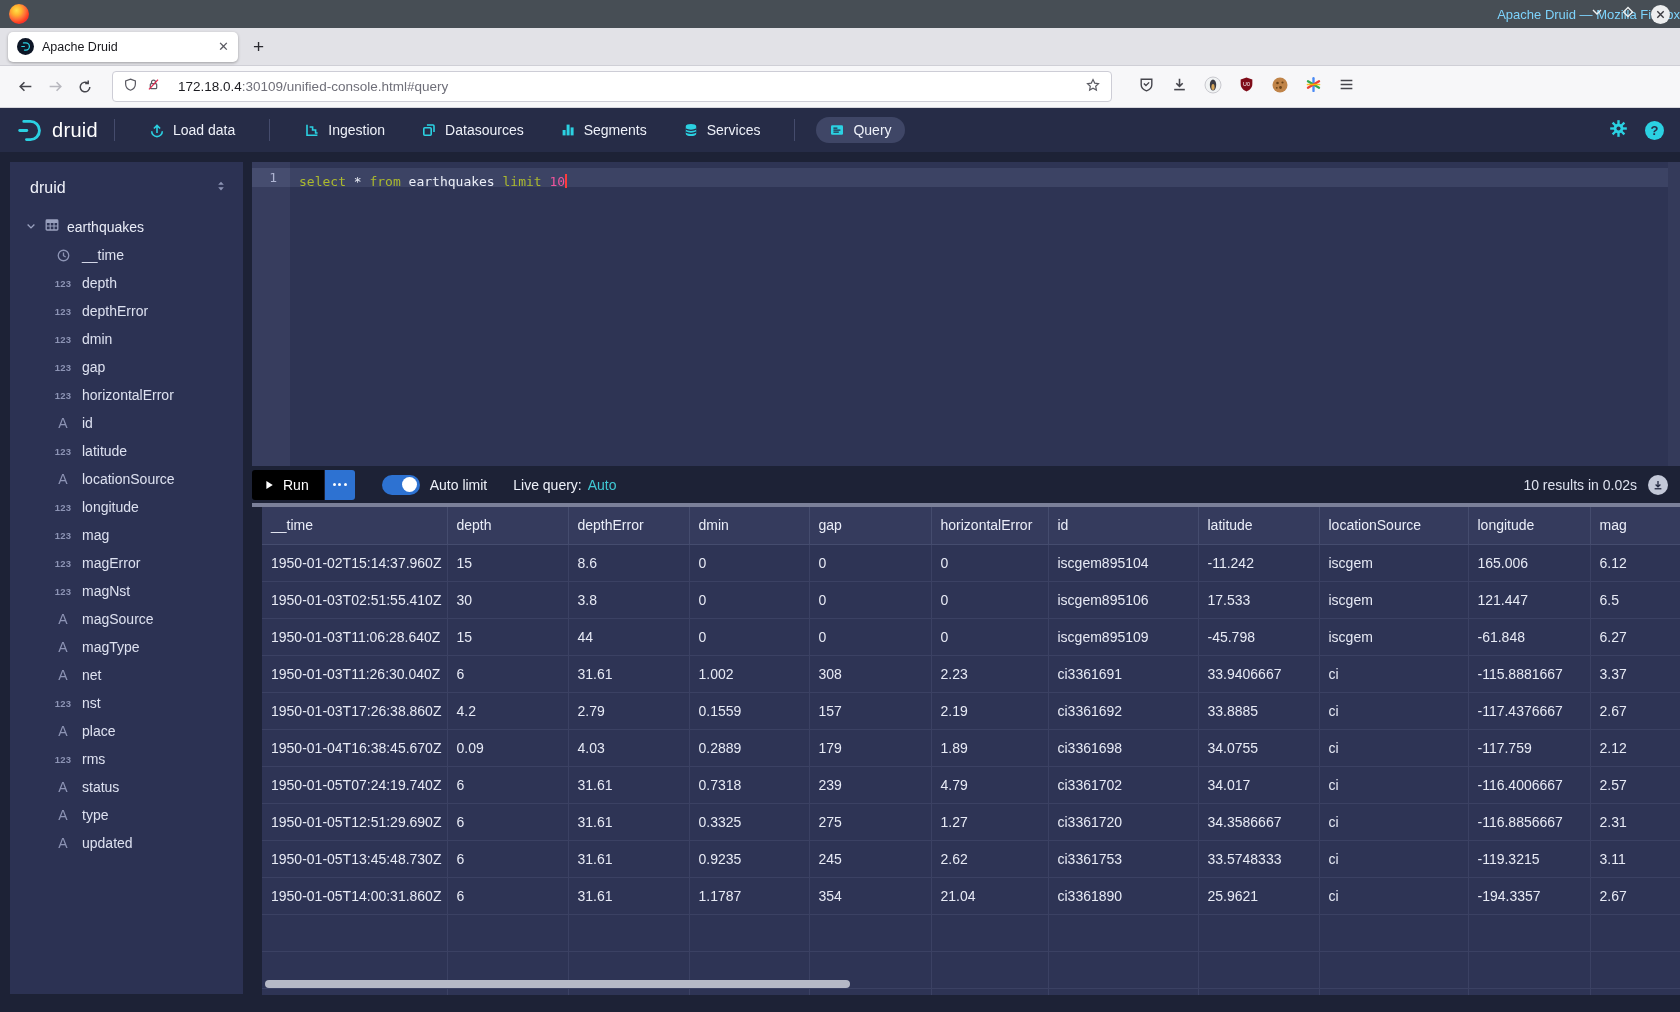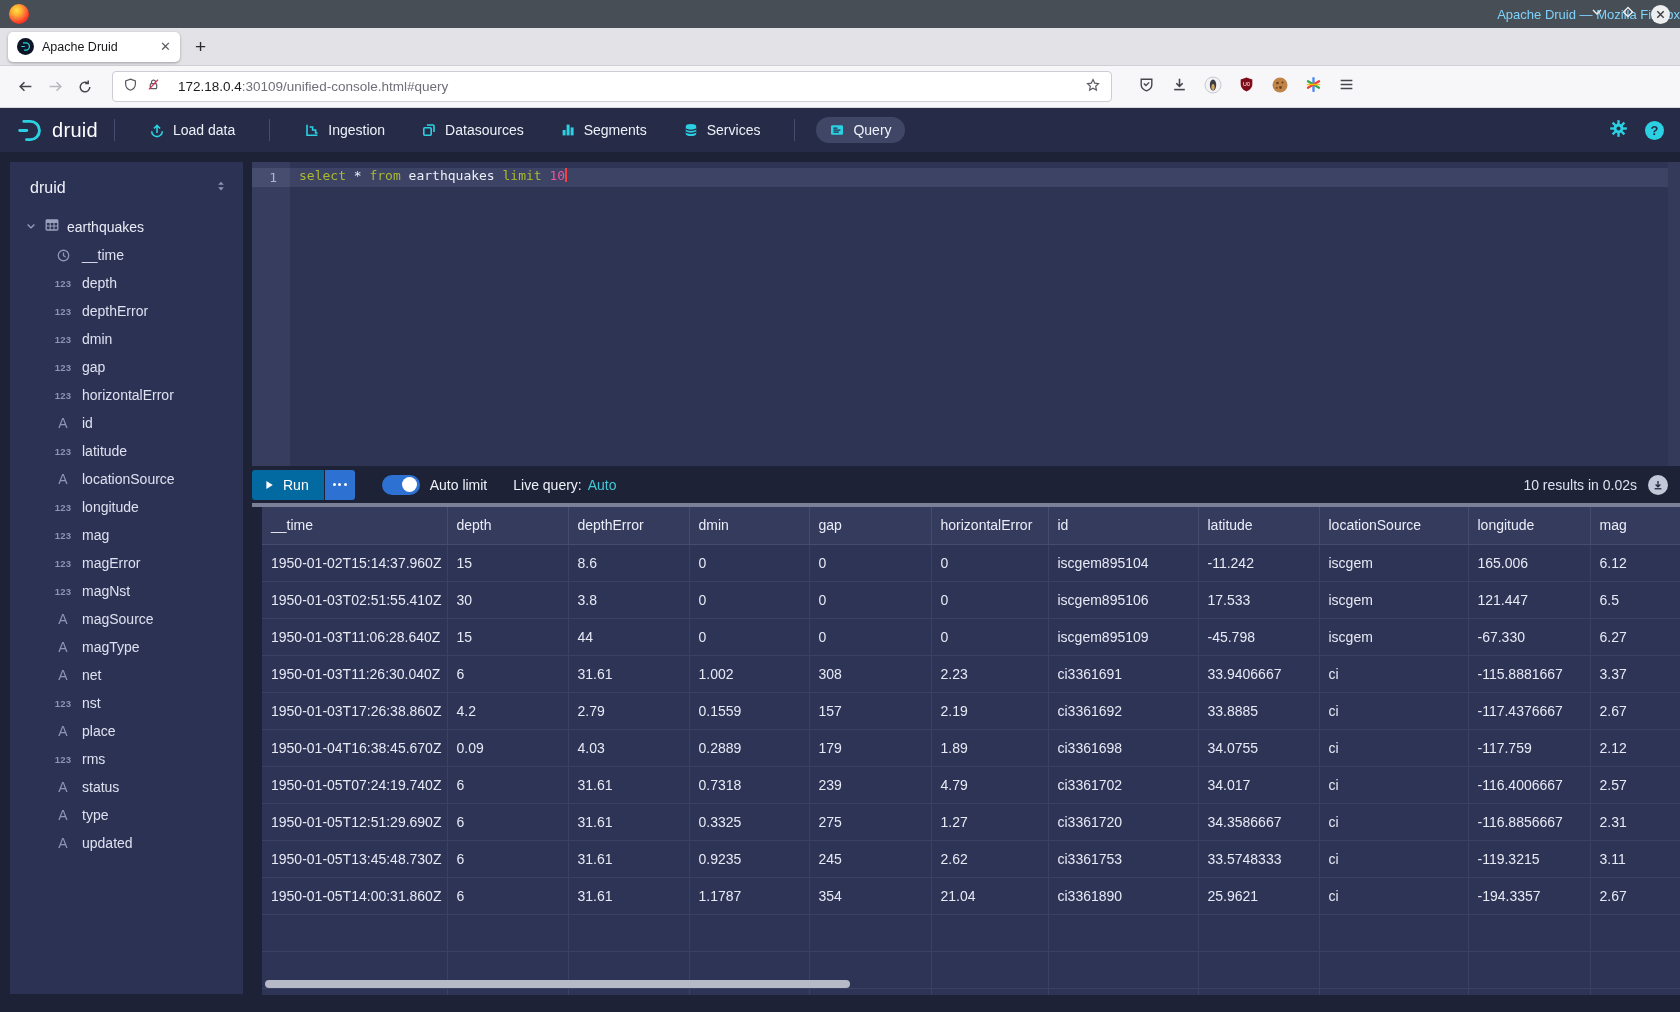--- a/index.html
+++ b/index.html
@@ -8,21 +8,21 @@
 
   
   .titlebar { height:28px; background:#474e55; display:flex; align-items:center; position:relative; }
   .titlebar-title { position:absolute; left:0; right:0; text-align:right; color:#7dd3fc; font-size:13px; }
   .ff-logo { width:20px; height:20px; margin-left:9px; border-radius:50%; z-index:1;
     background: radial-gradient(circle at 38% 32%, #ffe14a 0%, #ffb22e 26%, #ff7139 48%, #ff3b1f 68%, #d5215f 88%); }
   .win-controls { margin-left:auto; display:flex; gap:15px; align-items:center; margin-right:10px; z-index:1; }
   .win-close-bg { width:19px; height:19px; border-radius:50%; background:#edeeef; display:flex; align-items:center; justify-content:center; }
 
   .tabstrip { height:38px; background:#e2e2e7; display:flex; align-items:center; border-bottom:1px solid #cfcfd6; }
-  .tab { margin-left:8px; width:172px; height:30px; background:#ffffff; border-radius:5px; display:flex; align-items:center;
+  .tab { margin-left:8px; width:230px; height:30px; background:#ffffff; border-radius:5px; display:flex; align-items:center;
          padding:0 9px; box-shadow:0 1px 3px rgba(0,0,0,.3); }
   .favicon { width:17px; height:17px; border-radius:50%; background:#0d1626; display:flex; align-items:center; justify-content:center; flex:none; }
   .tab-title { font-size:12.5px; color:#17171c; margin-left:8px; flex:1; }
   .tab-close { color:#5a5a62; font-size:13px; line-height:1; }
   .newtab-btn { margin-left:15px; color:#2a2a30; font-size:19px; font-weight:300; }
 
   .urlrow { height:42px; background:#f7f7f9; display:flex; align-items:center; border-bottom:1px solid #d6d6dc; padding-left:10px; }
   .chrome-btn { width:30px; height:30px; display:flex; align-items:center; justify-content:center; }
   .urlbar { margin-left:12px; width:1000px; height:31px; background:#ffffff; border:1px solid #cdcdd6; border-radius:4px;
             display:flex; align-items:center; padding:0 10px; }
@@ -53,27 +53,27 @@
   .num-ico { font-size:9.5px; font-weight:700; letter-spacing:.2px; color:#8d94b5; }
   .str-ico { font-size:14px; color:#8d94b5; }
 
   .content { position:absolute; left:252px; top:10px; right:0; bottom:0; }
 
   .editor { height:304px; background:#2e3454; position:relative; }
   .gutter { position:absolute; left:0; top:0; bottom:0; width:38px; background:#373d5e; }
   .gutter-line-active { position:absolute; left:0; top:6px; height:19px; width:38px; background:#464d6f; color:#aeb4d2;
         font:13px "DejaVu Sans Mono", monospace; text-align:right; padding-right:13px; line-height:19px; }
   .active-line { position:absolute; left:38px; top:6px; height:19px; right:12px; background:#3c4364; }
-  .code-line { position:absolute; left:47px; top:6px; line-height:19px; font:13px "DejaVu Sans Mono", monospace; color:#eceff8; white-space:pre; }
+  .code-line { position:absolute; left:47px; top:12px; line-height:19px; font:13px "DejaVu Sans Mono", monospace; color:#eceff8; white-space:pre; }
   .tok-keyword { color:#abb92e; } .tok-plain { color:#eceff8; } .tok-number { color:#f0549c; }
   .caret { display:inline-block; width:2px; height:14px; background:#ff3b3b; vertical-align:-2px; }
   .editor-vscroll { position:absolute; right:0; top:0; bottom:0; width:12px; background:#343a5a; }
 
   .runbar { height:37px; display:flex; align-items:center; padding-right:12px; }
-  .run-btn { height:30px; background:#0369a1; border-radius:3px 0 0 3px; color:#fff; display:flex; align-items:center; gap:8px;
+  .run-btn { height:30px; background:#000000; border-radius:3px 0 0 3px; color:#fff; display:flex; align-items:center; gap:8px;
              padding:0 15px 0 11px; font-size:14px; }
   .more-btn { height:30px; width:30px; background:#2d72d2; border-radius:0 3px 3px 0; margin-left:1px;
               display:flex; align-items:center; justify-content:center; gap:2.5px; }
   .dot { width:3px; height:3px; border-radius:50%; background:#fff; }
   .switch { width:38px; height:20px; border-radius:10px; background:#2d72d2; margin-left:27px; position:relative; }
   .knob { position:absolute; right:2.5px; top:2.5px; width:15px; height:15px; border-radius:50%; background:#fff; }
   .runbar-label { color:#eef1f9; font-size:14px; margin-left:10px; }
   .live-label { margin-left:26px; }
   .live-value { color:#40c9d4; margin-left:6px; font-size:14px; }
   .results-summary { margin-left:auto; color:#dde1ee; font-size:14px; }
@@ -549,21 +549,21 @@
             <tr>
               <td>1950-01-03T11:06:28.640Z</td>
               <td>15</td>
               <td>44</td>
               <td>0</td>
               <td>0</td>
               <td>0</td>
               <td>iscgem895109</td>
               <td>-45.798</td>
               <td>iscgem</td>
-              <td>-67.330</td>
+              <td>-61.848</td>
               <td>6.27</td>
             </tr>
             <tr>
               <td>1950-01-03T11:26:30.040Z</td>
               <td>6</td>
               <td>31.61</td>
               <td>1.002</td>
               <td>308</td>
               <td>2.23</td>
               <td>ci3361691</td>

